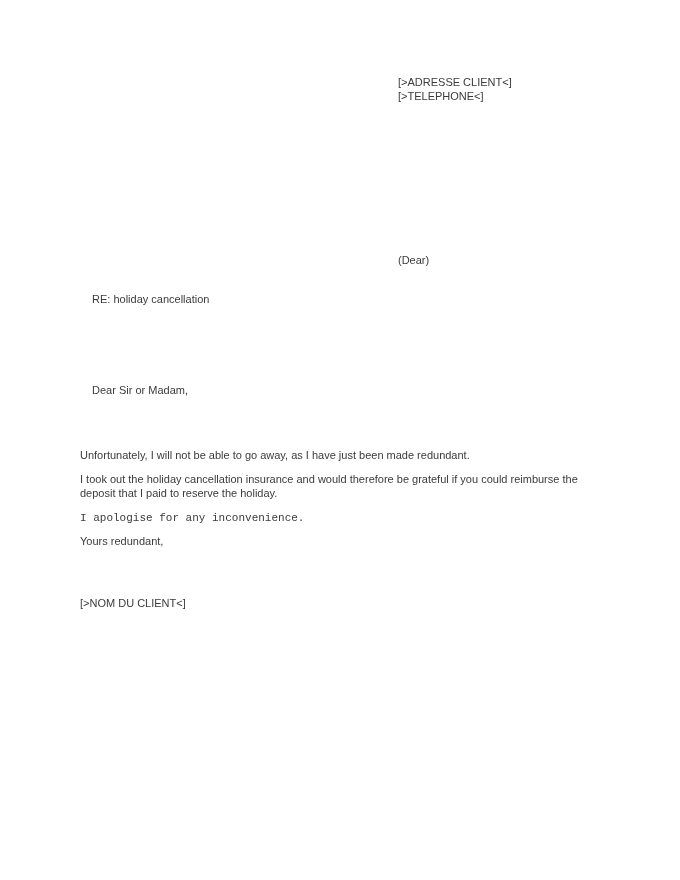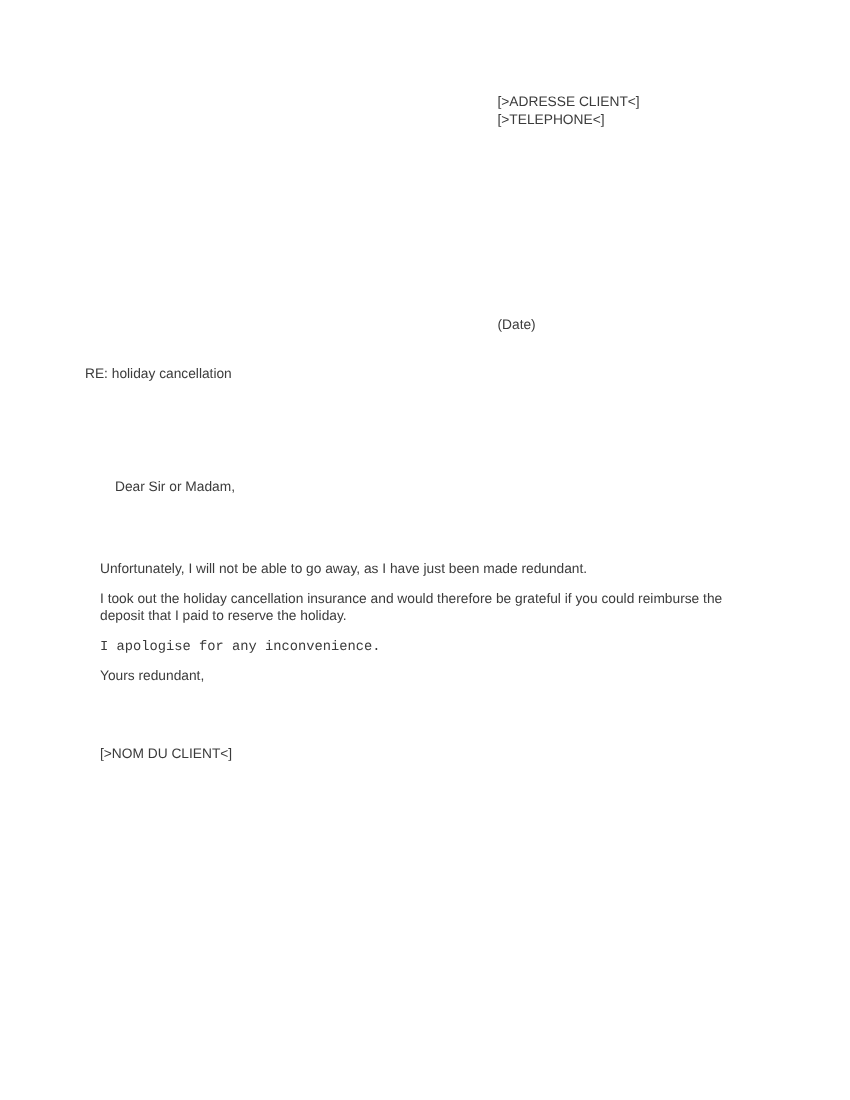--- a/index.html
+++ b/index.html
@@ -22,40 +22,40 @@
     background: #ffffff;
     color: #3b3b3b;
     font-family: "Liberation Sans", "DejaVu Sans", sans-serif;
     font-size: 11px;
     line-height: 13.5px;
     -webkit-font-smoothing: antialiased;
   }
   .abs { position: absolute; }
   .recipient-block { left: 398px; top: 76px; }
   .date-line       { left: 398px; top: 254px; }
-  .subject-line    { left: 68px;  top: 293px; text-align: right; }
+  .subject-line    { left: 92px;  top: 293px; text-align: right; }
   .salutation      { left: 92px;  top: 384px; }
   .para-1          { left: 80px;  top: 421px; max-width: 520px; }
   .para-2          { left: 80px;  top: 449px; max-width: 520px; }
   .para-3          { left: 80px;  top: 473px; max-width: 520px; }
   .para-4          { left: 80px;  top: 512px; max-width: 520px; font-family: Liberation Mono, monospace; }
   .closing         { left: 80px;  top: 535px; }
   .signature       { left: 80px;  top: 597px; }
 </style>
 </head>
 <body>
 
 <div class="page">
 
   <div class="abs recipient-block">
     <div>[&gt;ADRESSE CLIENT&lt;]</div>
     <div>[&gt;TELEPHONE&lt;]</div>
   </div>
 
-  <div class="abs date-line">(Date)</div>
+  <div class="abs date-line">(Dear)</div>
 
   <div class="abs subject-line">RE: holiday cancellation</div>
 
   <div class="abs salutation">Dear Sir or Madam,</div>
 
 
   <div class="abs para-2">Unfortunately, I will not be able to go away, as I have just been made redundant.</div>
 
   <div class="abs para-3">I took out the holiday cancellation insurance and would therefore be grateful if you could reimburse the deposit that I paid to reserve the holiday.</div>
 

